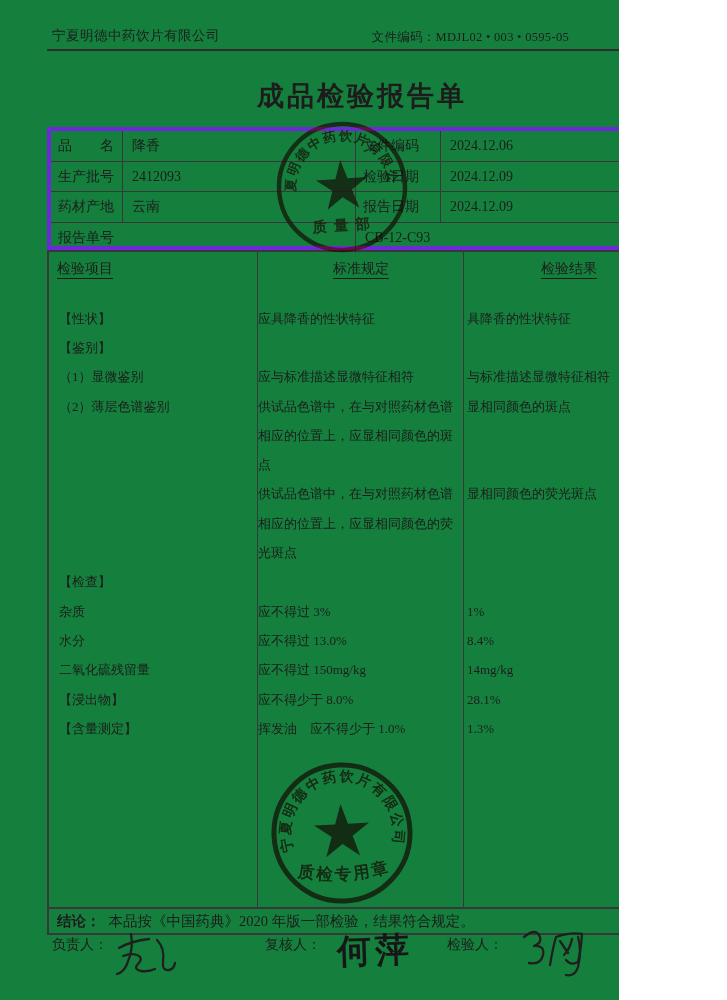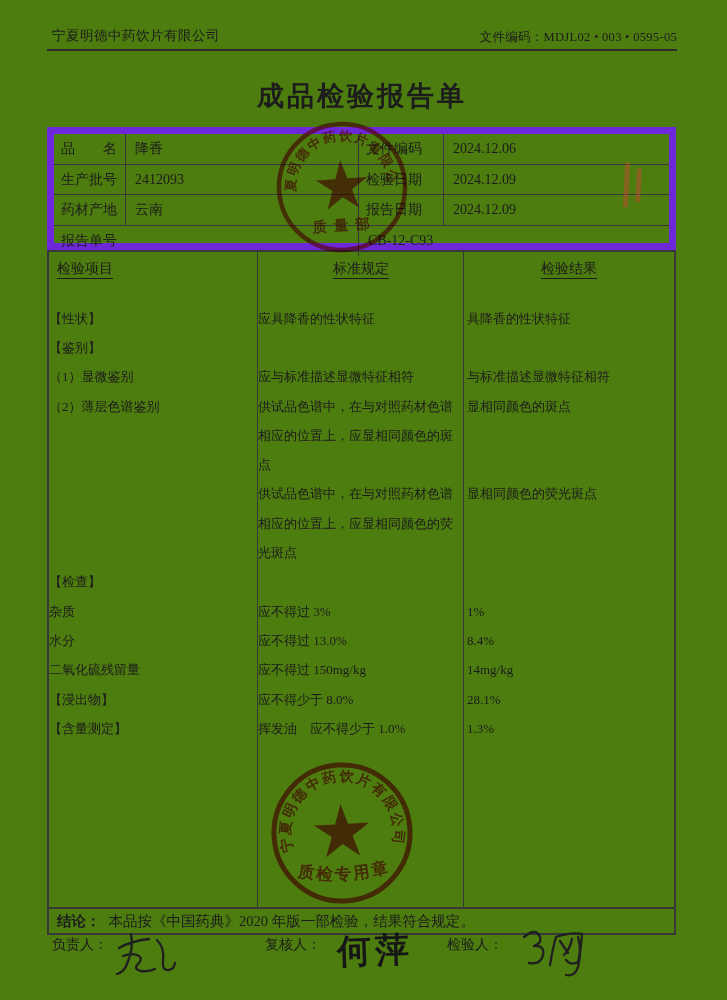--- a/index.html
+++ b/index.html
@@ -1,42 +1,42 @@
 <!DOCTYPE html>
 <html><head>
 <meta charset="utf-8">
 <style>
   html,body{margin:0;padding:0;background:#ffffff;}
   .page{
-    position:relative;width:727px;height:1000px;background:#4d7c0f;
+    position:relative;width:619px;height:1000px;background:#15803d;
     font-family:"Liberation Serif","DejaVu Serif",serif;color:#1c1c1c;
     overflow:hidden;
   }
   .abs{position:absolute;}
   
   .hdr-company{left:52px;top:27px;font-size:13.5px;letter-spacing:.5px;}
   .hdr-code{right:50px;top:29px;font-size:12.5px;letter-spacing:.3px;}
   .hdr-rule{left:47px;top:49px;width:630px;height:2px;background:#2e2e2e;}
   .title{left:47px;top:78px;width:630px;text-align:center;font-size:27px;font-weight:bold;letter-spacing:3px;}
   
-  .info{left:47px;top:127px;width:629px;height:123px;border:7px solid #6d28d9;box-sizing:border-box;font-size:14px;}
+  .info{left:47px;top:127px;width:629px;height:123px;border:4px solid #6d28d9;box-sizing:border-box;font-size:14px;}
   .irow{display:grid;grid-template-columns:72px 233px 85px 1fr;height:29.7px;border-bottom:1.4px solid #383838;}
   .irow-merged{display:grid;grid-template-columns:305px 1fr;height:29.7px;border-bottom:none;}
   .ic{display:flex;align-items:center;padding-left:7px;border-right:1.4px solid #383838;overflow:hidden;white-space:nowrap;}
   .ic.last{border-right:none;}
   .ic.val{padding-left:9px;}
   
   .main{left:47px;top:250px;width:629px;height:657px;border:2px solid #383838;border-bottom:none;box-sizing:border-box;}
   .vline{position:absolute;top:0;bottom:0;width:1.4px;background:#383838;}
   .v1{left:208px;} .v2{left:414px;}
   .colhead{position:absolute;top:8px;font-size:14px;text-decoration:underline;text-underline-offset:5px;white-space:nowrap;}
   .ch1{left:8px;} .ch2{left:209px;width:206px;text-align:center;} .ch3{left:415px;width:210px;text-align:center;}
   .lines{position:absolute;left:0;top:52px;right:0;}
   .line{display:grid;grid-template-columns:208px 206px 1fr;height:29.3px;align-items:center;font-size:13px;}
-  .lc{padding-left:0;white-space:nowrap;overflow:hidden;}
+  .lc{padding-left:10px;white-space:nowrap;overflow:hidden;}
   .lc.c2{padding-left:1px;} .lc.c3{padding-left:4px;}
   
   .concl{left:47px;top:907px;width:629px;height:28px;border:2px solid #383838;box-sizing:border-box;
          display:flex;align-items:center;padding-left:8px;font-size:14.5px;white-space:nowrap;}
   .concl b{font-weight:bold;margin-right:8px;}
   
   .sig-label{top:936px;font-size:14px;white-space:nowrap;}
   .sl1{left:52px;} .sl2{left:265px;} .sl3{left:447px;}
   .sig-name{left:337px;top:928px;font-size:34px;font-weight:600;transform:rotate(-2deg);letter-spacing:4px;color:#161616;}
   .sigsvg{stroke:#1f1f1f;stroke-width:2.3;fill:none;stroke-linecap:round;stroke-linejoin:round;}

